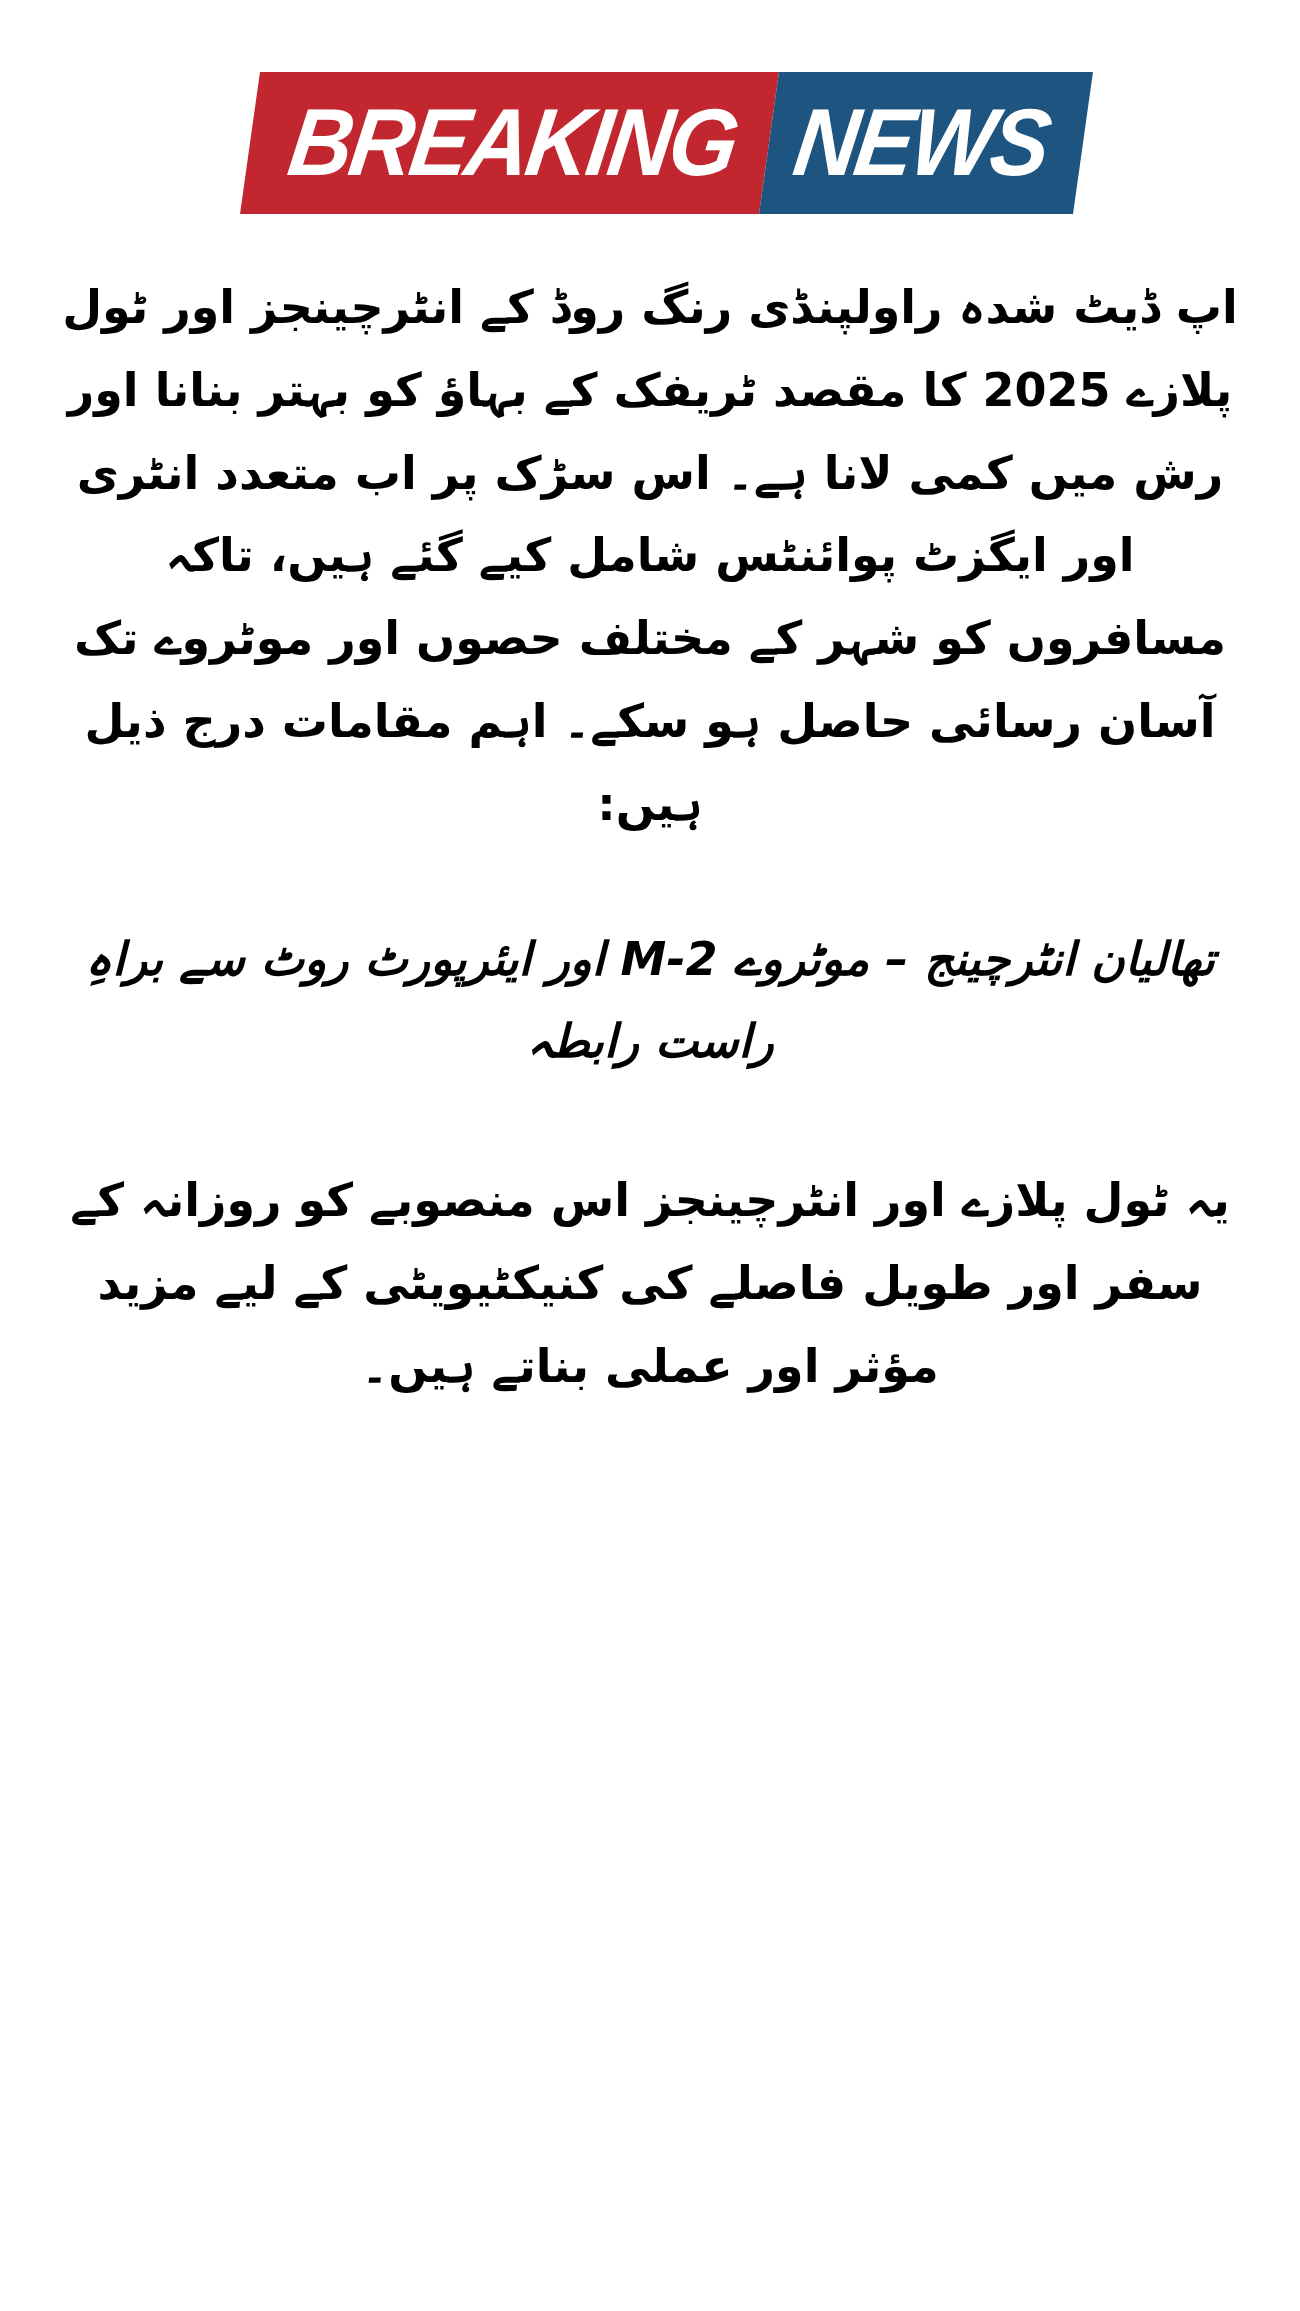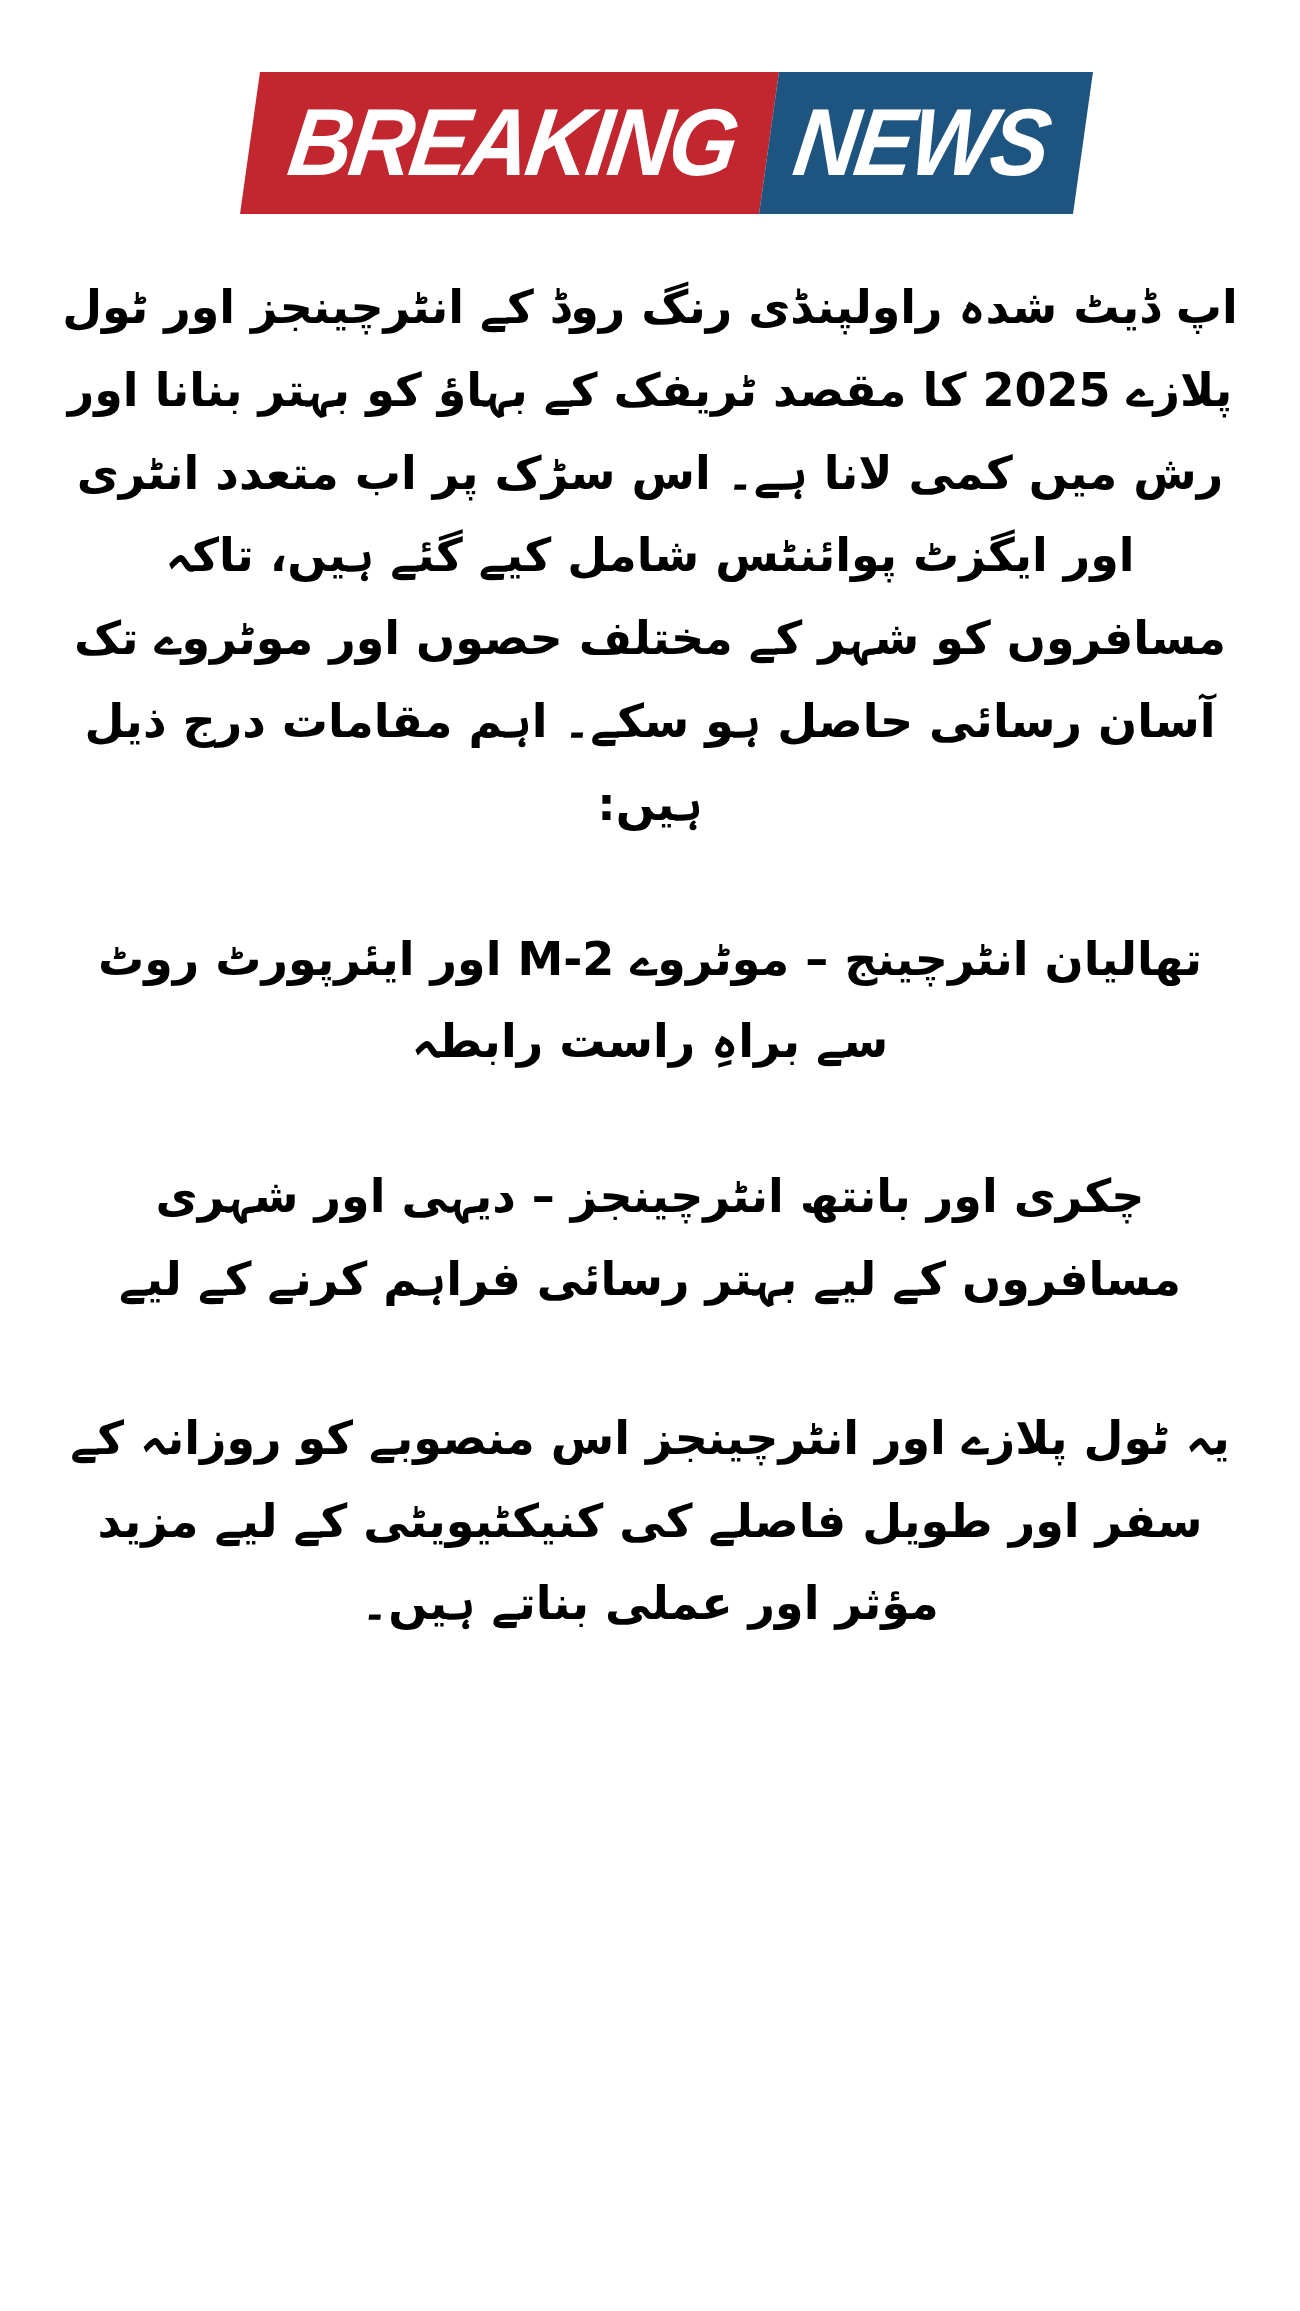--- a/index.html
+++ b/index.html
@@ -74,20 +74,21 @@
     font-size: 46px;
     line-height: 1.8;
   }
   .intro {
     margin: 52px auto 0 auto;
     max-width: 1184px;
   }
   .item {
     margin: 72px auto 0 auto;
     max-width: 1184px;
+    font-style: italic;
   }
   .outro {
     margin: 76px auto 0 auto;
     max-width: 1184px;
   }
 </style>
 </head>
 <body>
 
 <div class="page">
@@ -104,20 +105,19 @@
   </div>
 
   <div class="article" lang="ur">
 
 
     <p class="para intro">اپ ڈیٹ شدہ راولپنڈی رنگ روڈ کے انٹرچینجز اور ٹول پلازے 2025 کا مقصد ٹریفک کے بہاؤ کو بہتر بنانا اور رش میں کمی لانا ہے۔ اس سڑک پر اب متعدد انٹری اور ایگزٹ پوائنٹس شامل کیے گئے ہیں، تاکہ مسافروں کو شہر کے مختلف حصوں اور موٹروے تک آسان رسائی حاصل ہو سکے۔ اہم مقامات درج ذیل ہیں:</p>
 
     <p class="para item">تھالیان انٹرچینج – موٹروے M-2 اور ایئرپورٹ روٹ سے براہِ راست رابطہ</p>
 
 
-    <p class="para item">چکری اور بانتھ انٹرچینجز – دیہی اور شہری مسافروں کے لیے بہتر رسائی فراہم کرنے کے لیے</p>
 
 
     <p class="para outro">یہ ٹول پلازے اور انٹرچینجز اس منصوبے کو روزانہ کے سفر اور طویل فاصلے کی کنیکٹیویٹی کے لیے مزید مؤثر اور عملی بناتے ہیں۔</p>
 
   </div>
 
 </div>
 
 </body></html>

